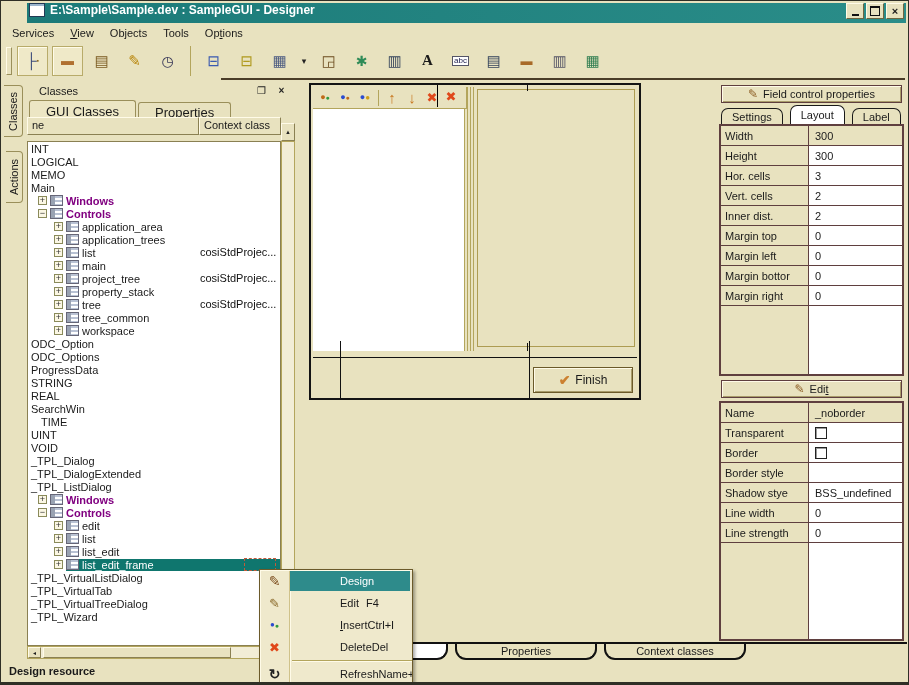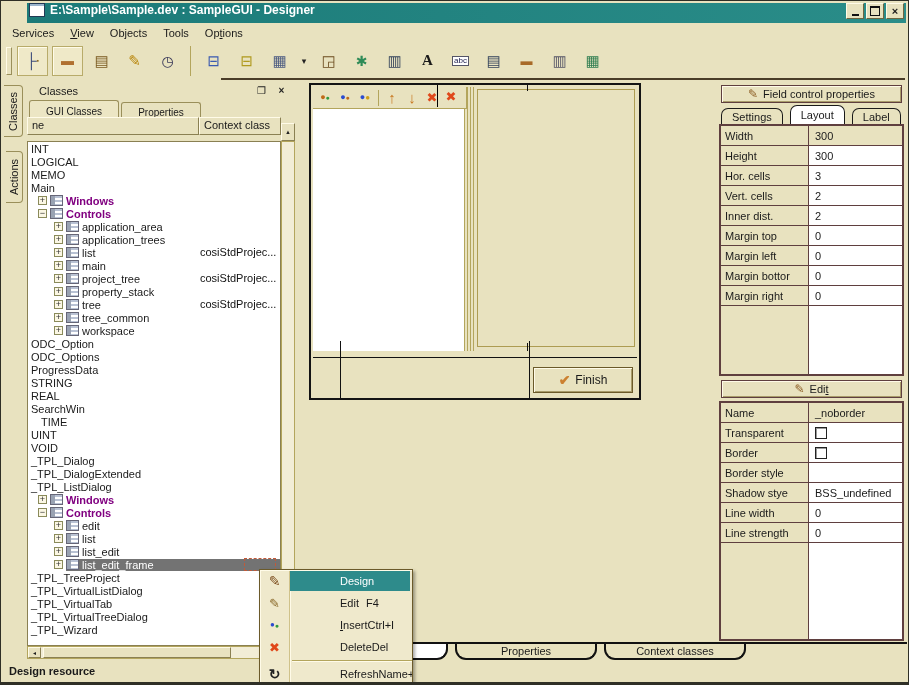--- a/index.html
+++ b/index.html
@@ -29,40 +29,40 @@
   
   .vtab{position:absolute;background:#e8e2bf;border:1px solid #9a8f5a;border-right:none;border-radius:4px 0 0 4px;
         writing-mode:vertical-rl;transform:rotate(180deg);font-size:11px;display:flex;align-items:center;justify-content:center;}
   #vtab-classes{left:3px;top:84px;width:18px;height:50px;}
   #vtab-actions{left:5px;top:150px;width:16px;height:50px;}
   
   #classespanel{position:absolute;left:22px;top:80px;width:281px;height:578px;background:#e8e2bf;}
   .phead{position:absolute;left:0;top:4px;right:0;height:14px;font-size:11px;}
   .phead .ttl{position:absolute;left:16px;top:0;}
   .phico{position:absolute;top:0;width:13px;height:12px;font-size:10px;line-height:12px;text-align:center;color:#222;}
-  .ltabs{position:absolute;left:6px;top:18px;height:22px;display:flex;align-items:flex-end;font-size:10px;}
+  .ltabs{position:absolute;left:6px;top:18px;height:22px;display:flex;align-items:flex-end;font-size:13px;}
   .ltab{border:1px solid #9a8f5a;border-bottom:none;border-radius:3px 3px 0 0;background:#e8e2bf;height:18px;
         display:flex;align-items:center;padding:0 16px;margin-right:2px;}
   .ltab.active{background:#ece6c4;height:20px;}
   .colhdr{position:absolute;left:4px;top:36px;height:18px;display:flex;}
   .chc{background:#e8e2bf;border:1px solid;border-color:#fffbe8 #8a8052 #8a8052 #fffbe8;font-size:11px;
        padding:1px 4px;box-sizing:border-box;overflow:hidden;white-space:nowrap;}
   .sbtn{background:#e8e2bf;border:1px solid;border-color:#fffbe8 #8a8052 #8a8052 #fffbe8;display:flex;
         align-items:center;justify-content:center;font-size:6px;color:#222;box-sizing:border-box;}
   #treearea{position:absolute;left:4px;top:60px;width:254px;height:505px;background:#fff;border:1px solid #8a8052;
             box-sizing:border-box;overflow:hidden;font-size:11px;}
   #vscroll{position:absolute;left:258px;top:60px;width:14px;height:505px;background:#f2edd6;border:1px solid #b3a55c;box-sizing:border-box;}
   .trow{display:flex;align-items:center;height:13px;position:relative;white-space:nowrap;}
   .xp{width:9px;height:9px;border:1px solid #8a8a5a;background:#fbf7e4;font-size:9px;line-height:7px;text-align:center;
       margin-right:3px;color:#333;flex:none;box-sizing:border-box;}
   .ficon{width:13px;height:11px;border:1px solid #667;background-color:#fff;
          background-image:linear-gradient(90deg,#99a2b2 0 4px,rgba(0,0,0,0) 4px),repeating-linear-gradient(180deg,#b9c2d4 0 2px,#fff 2px 4px);
          margin-right:3px;flex:none;box-sizing:border-box;}
   .selbar{display:flex;align-items:center;}
-  .tsel .selbar{background:#737373;color:#fff;flex:1;}
+  .tsel .selbar{background:#0f766e;color:#fff;flex:1;}
   .tlab.purple{color:#800080;font-weight:bold;}
   .ctx{position:absolute;left:172px;top:0;color:#111;}
   .focusrect{position:absolute;right:4px;top:0;width:30px;height:11px;border:1px dashed #c05a3a;}
   #hscroll{position:absolute;left:4px;top:565px;width:254px;height:13px;background:#f2edd6;border:1px solid #b3a55c;
            box-sizing:border-box;display:flex;}
   .hthumb{width:188px;height:11px;background:#e8e2bf;border:1px solid;border-color:#fffbe8 #8a8052 #8a8052 #fffbe8;
           box-sizing:border-box;margin-left:2px;}
   
   #statusbar{position:absolute;left:0;top:658px;width:100%;height:24px;font-size:11px;font-weight:bold;
              display:flex;align-items:center;padding-left:8px;box-sizing:border-box;}
@@ -431,25 +431,20 @@
         <div class="trow tsel" style="padding-left: 26px;">
           <span class="xp">+</span>
           <span class="selbar">
             <span class="ficon"></span>
             <span class="tlab">list_edit_frame</span>
           </span>
           <span class="focusrect"></span>
         </div>
         <div class="trow" style="padding-left: 3px;">
           <span class="selbar">
-            <span class="tlab">_TPL_TreeProject</span>
-          </span>
-        </div>
-        <div class="trow" style="padding-left: 3px;">
-          <span class="selbar">
             <span class="tlab">_TPL_VirtualListDialog</span>
           </span>
         </div>
         <div class="trow" style="padding-left: 3px;">
           <span class="selbar">
             <span class="tlab">_TPL_VirtualTab</span>
           </span>
         </div>
         <div class="trow" style="padding-left: 3px;">
           <span class="selbar">

